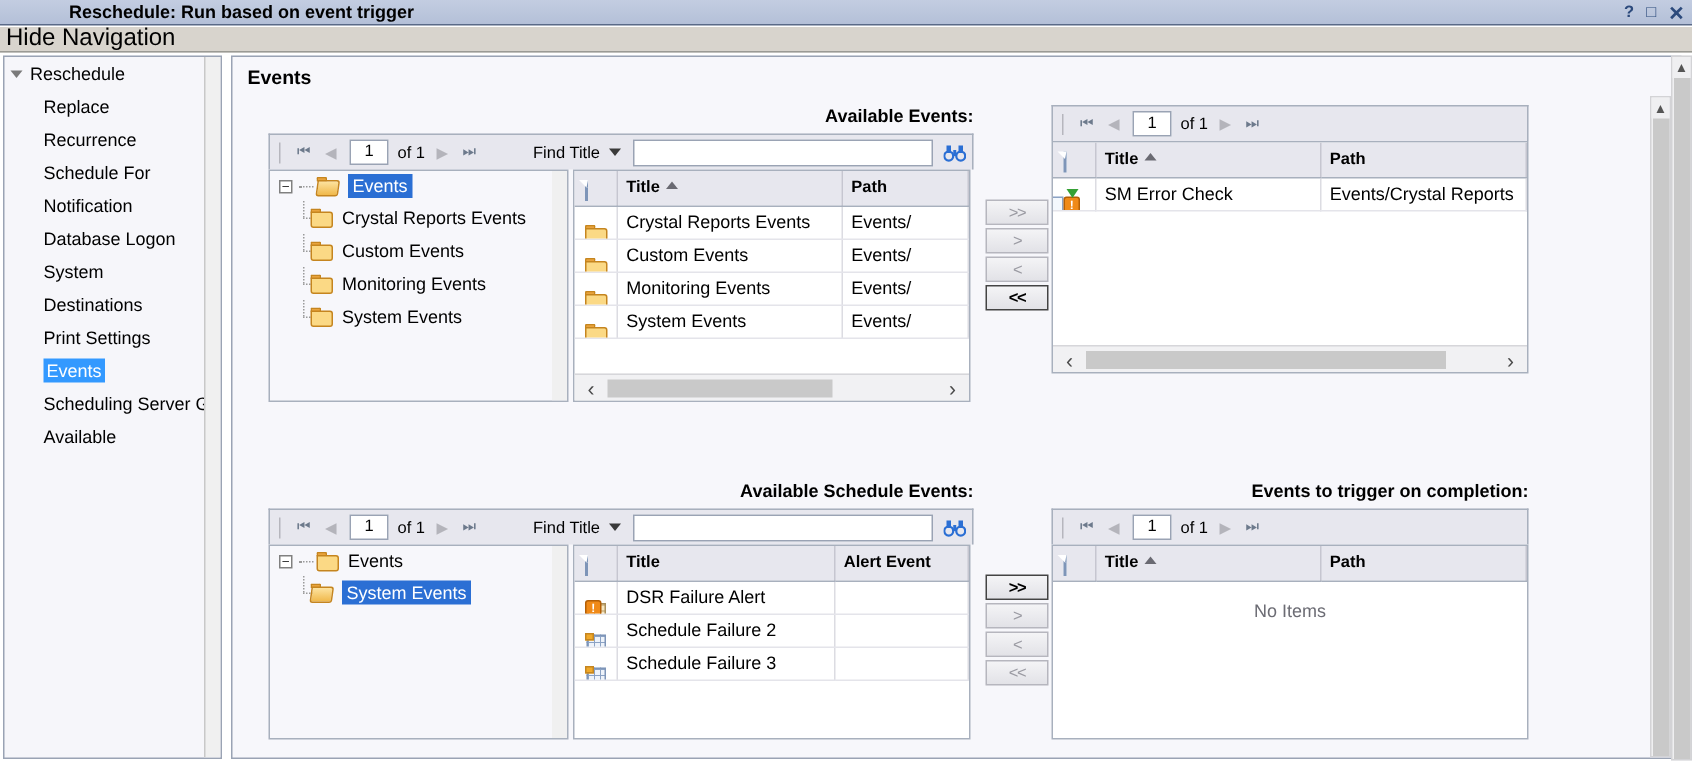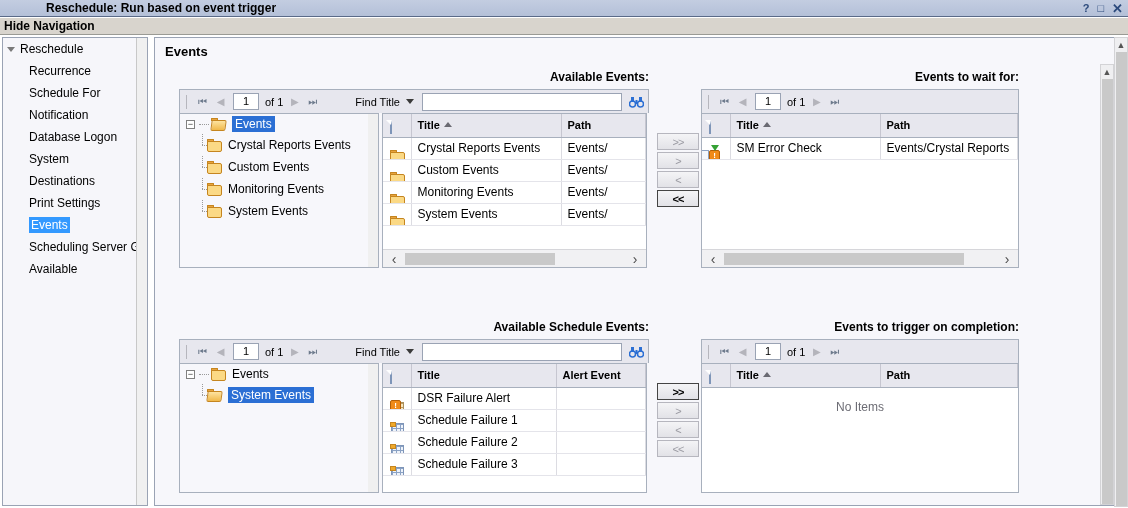--- a/index.html
+++ b/index.html
@@ -31,21 +31,21 @@
   .winbtn.max { font-size: 11px; }
   .winbtn.close { font-weight: bold; font-size: 13px; }
 
   
   .hidenav {
     position: absolute; left: 0; top: 18px; width: 1128px; height: 17px;
     background: #d8d4cd;
     border-bottom: 1px solid #9a9a94;
     display: flex; align-items: center;
   }
-  .hidenav span { padding-left: 4px; font-size: 12px; font-weight: bold; }
+  .hidenav span { padding-left: 4px; font-size: 16px; }
 
   
   .sidebar {
     position: absolute; left: 2px; top: 37px; width: 146px; height: 469px;
     background: #f6f6fa;
     border: 1px solid #9aa3b4;
     overflow: hidden;
   }
   .nav-root {
     display: flex; align-items: center; height: 22px; padding-left: 4px;
@@ -290,20 +290,23 @@
 <div class="hidenav">
   <span>Hide Navigation</span>
 </div>
 
 <div class="sidebar">
   <div class="nav-root">
     <span class="caret-down"></span>
     <span>Reschedule</span>
   </div>
   <div id="nav-items">
+      <div class="nav-item">
+        <span class="nav-label">Replace</span>
+      </div>
       <div class="nav-item">
         <span class="nav-label">Recurrence</span>
       </div>
       <div class="nav-item">
         <span class="nav-label">Schedule For</span>
       </div>
       <div class="nav-item">
         <span class="nav-label">Notification</span>
       </div>
       <div class="nav-item">
@@ -459,21 +462,20 @@
     </div>
 
     <div class="xferwrap" style="left:502px; top:69px;">
       <div class="xbtn">&gt;&gt;</div>
       <div class="xbtn">&gt;</div>
       <div class="xbtn">&lt;</div>
       <div class="xbtn active">&lt;&lt;</div>
     </div>
 
     <div class="section" style="left:546px; top:6px; width:318px;">
-      <div class="sec-label">Events to wait for:</div>
 
       <div class="pager">
         <span class="sep"></span>
         <span class="pgbtn">⏮</span>
         <span class="pgbtn dim">◀</span>
         <span class="pgnum">1</span>
         <span class="pgof">of 1</span>
         <span class="pgbtn dim">▶</span>
         <span class="pgbtn">⏭</span>
       </div>
@@ -569,25 +571,20 @@
             </tr>
               </thead>
             <tbody id="ase-rows">
                 <tr>
                   <td class="iconcol"><span class="evicon alert"><span class="grid"></span><span class="badge">!</span></span></td>
                   <td>DSR Failure Alert</td>
                   <td></td>
                 </tr>
                 <tr>
                   <td class="iconcol"><span class="evicon sched"><span class="grid"></span><span class="corner"></span></span></td>
-                  <td>Schedule Failure 1</td>
-                  <td></td>
-                </tr>
-                <tr>
-                  <td class="iconcol"><span class="evicon sched"><span class="grid"></span><span class="corner"></span></span></td>
                   <td>Schedule Failure 2</td>
                   <td></td>
                 </tr>
                 <tr>
                   <td class="iconcol"><span class="evicon sched"><span class="grid"></span><span class="corner"></span></span></td>
                   <td>Schedule Failure 3</td>
                   <td></td>
                 </tr>
               </tbody>
           </table>

